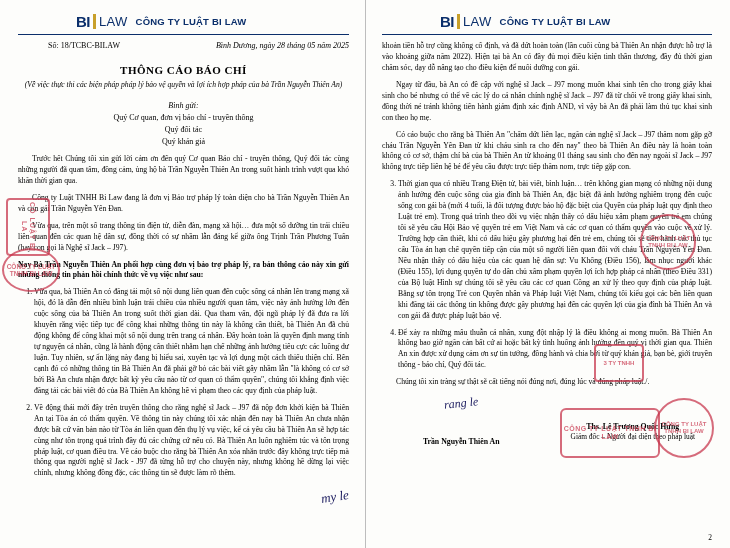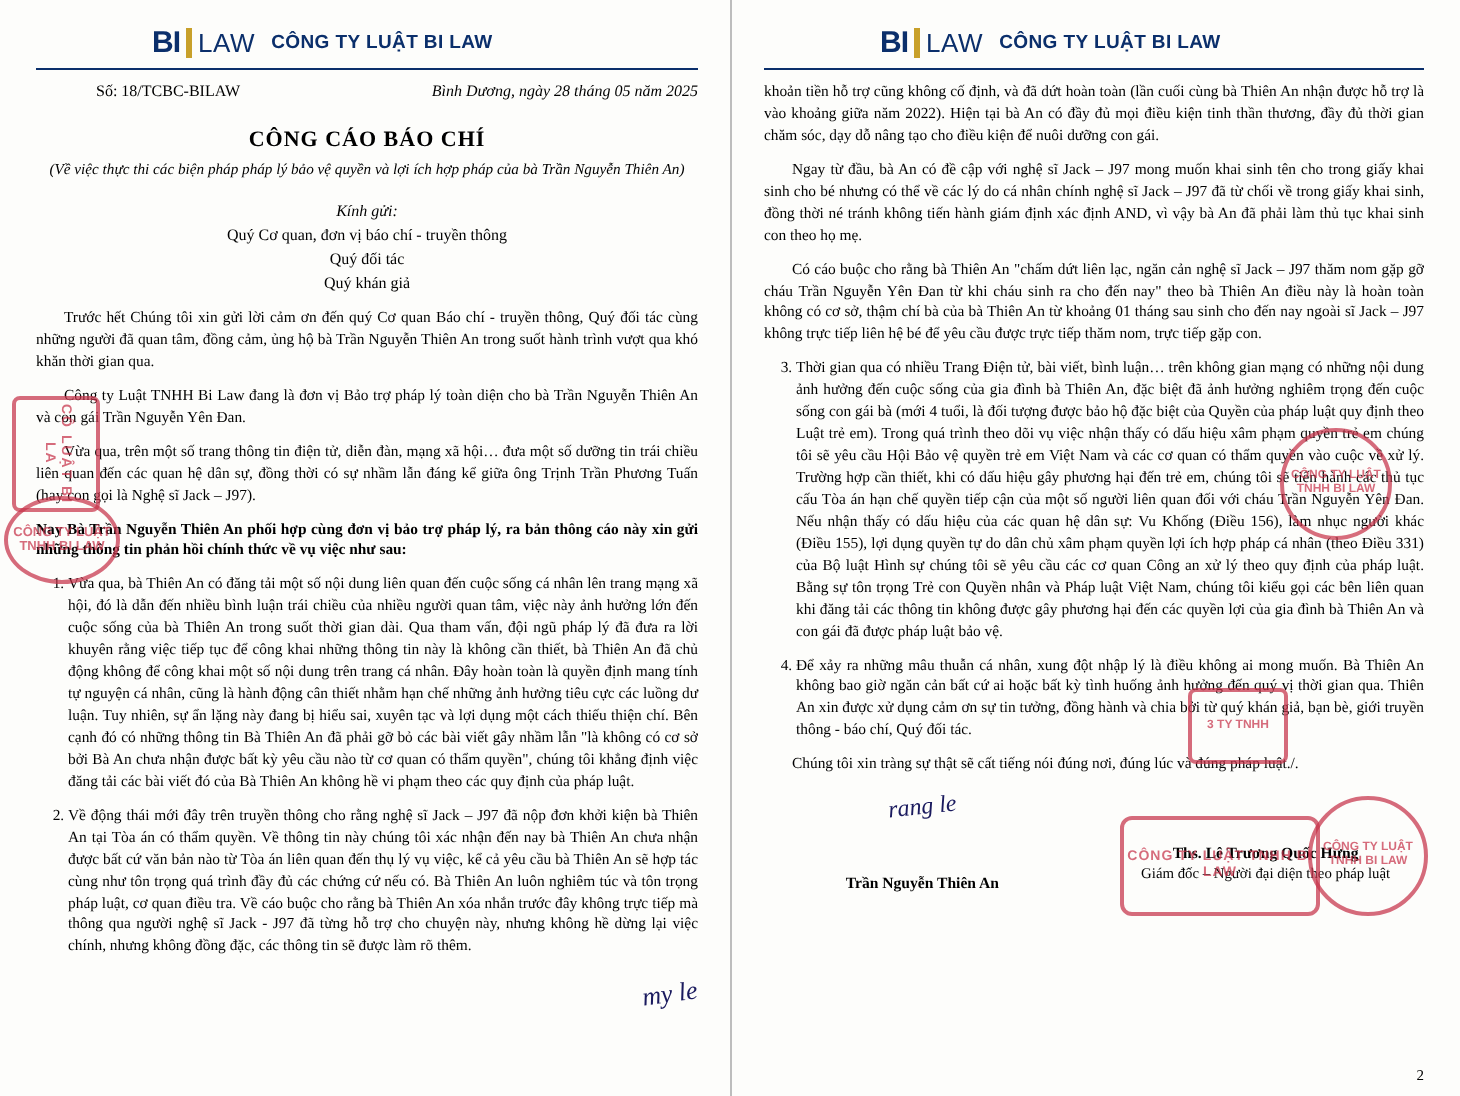--- a/index.html
+++ b/index.html
@@ -175,25 +175,25 @@
       </span>
       <span class="firm-name">CÔNG TY LUẬT BI LAW</span>
     </div>
     <div class="rule"></div>
 
     <div class="meta-row">
       <span class="meta-left">Số: 18/TCBC-BILAW</span>
       <span class="meta-right">Bình Dương, ngày 28 tháng 05 năm 2025</span>
     </div>
 
-    <div class="doc-title">CÔNG CÁO BÁO CHÍ</div>
+    <div class="doc-title">THÔNG CÁO BÁO CHÍ</div>
     <div class="doc-sub">(Về việc thực thi các biện pháp pháp lý bảo vệ quyền và lợi ích hợp pháp của bà Trần Nguyễn Thiên An)</div>
 
     <div class="addr-block">
-      <div class="addr-line">Kính gửi:</div>
+      <div class="addr-line">Bình gửi:</div>
       <div class="addr-item">Quý Cơ quan, đơn vị báo chí - truyền thông</div>
       <div class="addr-item">Quý đối tác</div>
       <div class="addr-item">Quý khán giả</div>
     </div>
 
     <p class="body">Trước hết Chúng tôi xin gửi lời cảm ơn đến quý Cơ quan Báo chí - truyền thông, Quý đối tác cùng những người đã quan tâm, đồng cảm, ủng hộ bà Trần Nguyễn Thiên An trong suốt hành trình vượt qua khó khăn thời gian qua.</p>
     <p class="body">Công ty Luật TNHH Bi Law đang là đơn vị Bảo trợ pháp lý toàn diện cho bà Trần Nguyễn Thiên An và con gái Trần Nguyễn Yên Đan.</p>
     <p class="body">Vừa qua, trên một số trang thông tin điện tử, diễn đàn, mạng xã hội… đưa một số dưỡng tin trái chiều liên quan đến các quan hệ dân sự, đồng thời có sự nhầm lẫn đáng kể giữa ông Trịnh Trần Phương Tuấn (hay con gọi là Nghệ sĩ Jack – J97).</p>
     <p class="body noind bold">Nay Bà Trần Nguyễn Thiên An phối hợp cùng đơn vị bảo trợ pháp lý, ra bản thông cáo này xin gửi những thông tin phản hồi chính thức về vụ việc như sau:</p>
 

